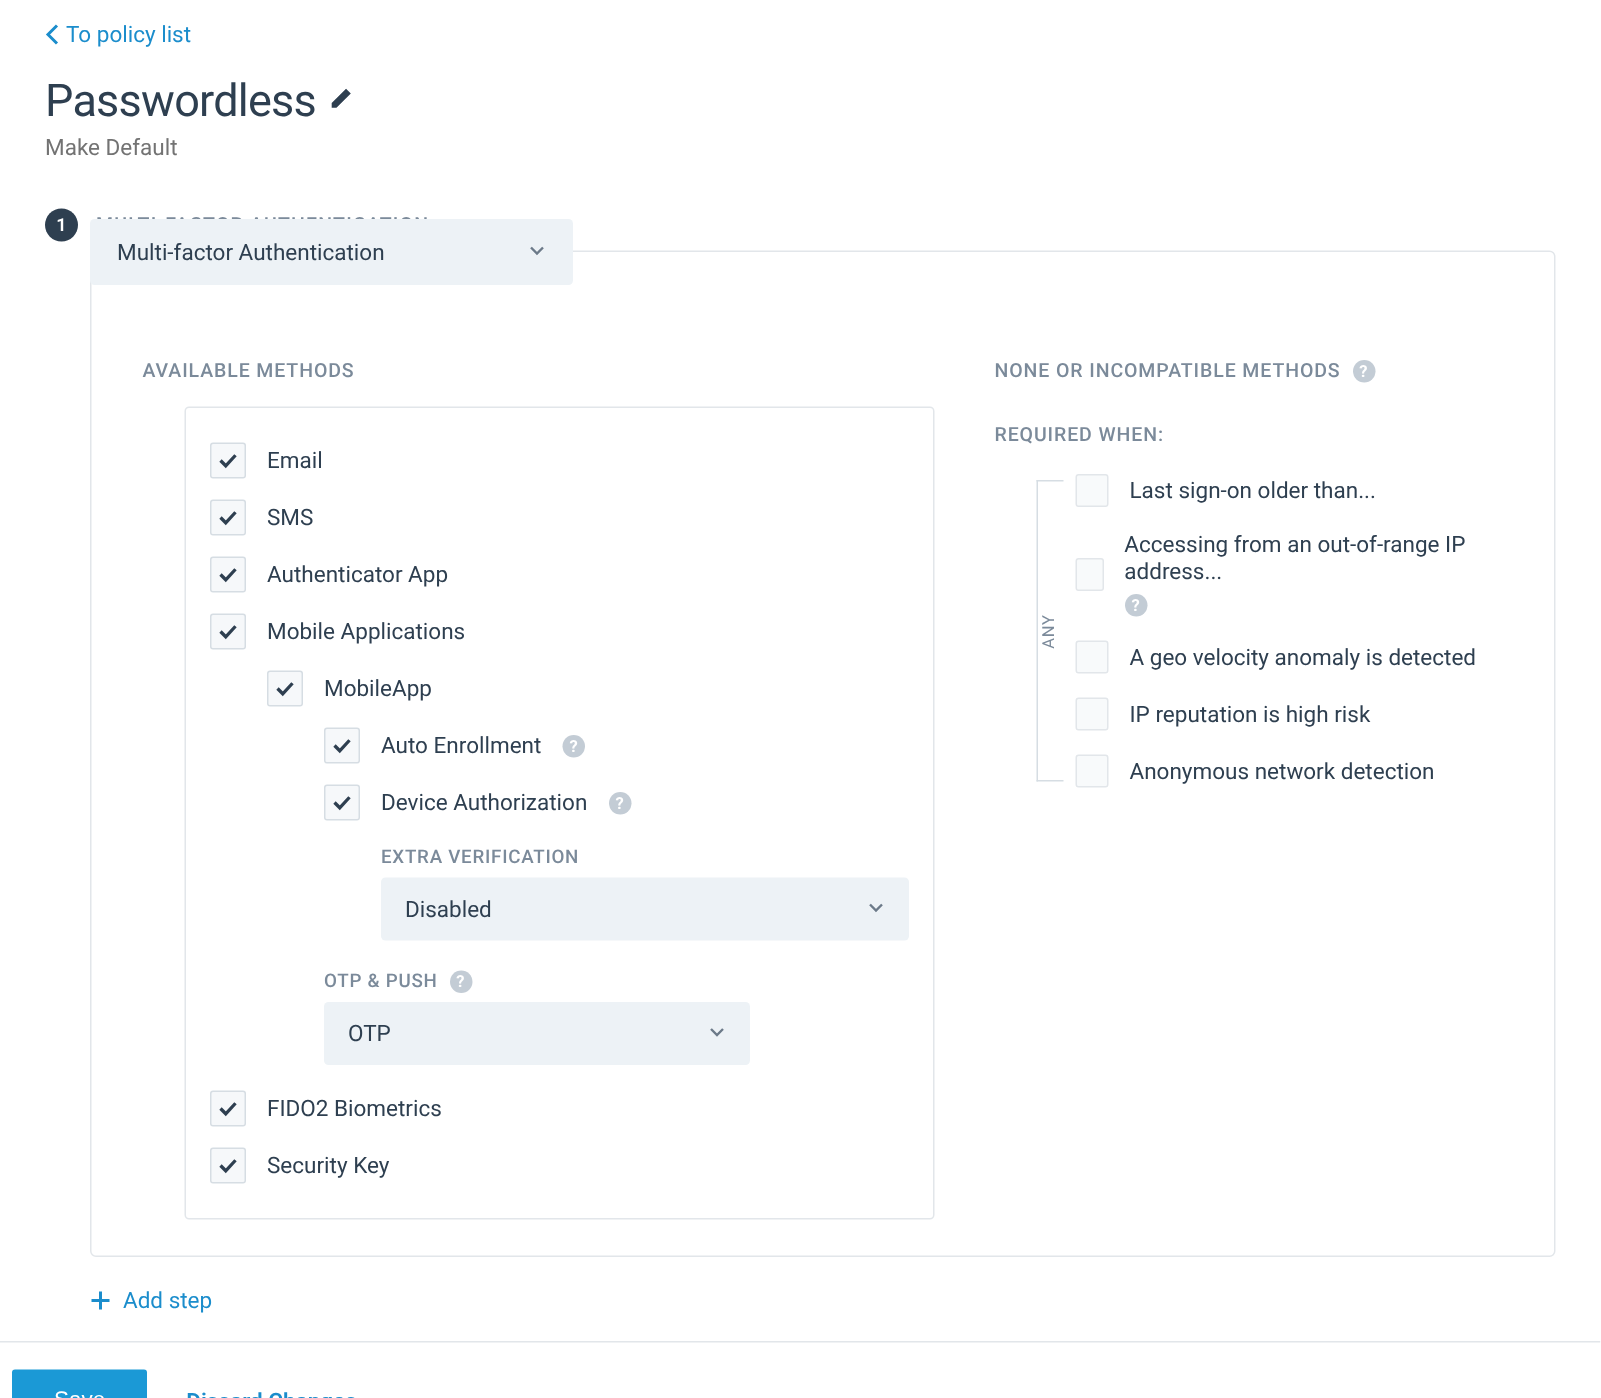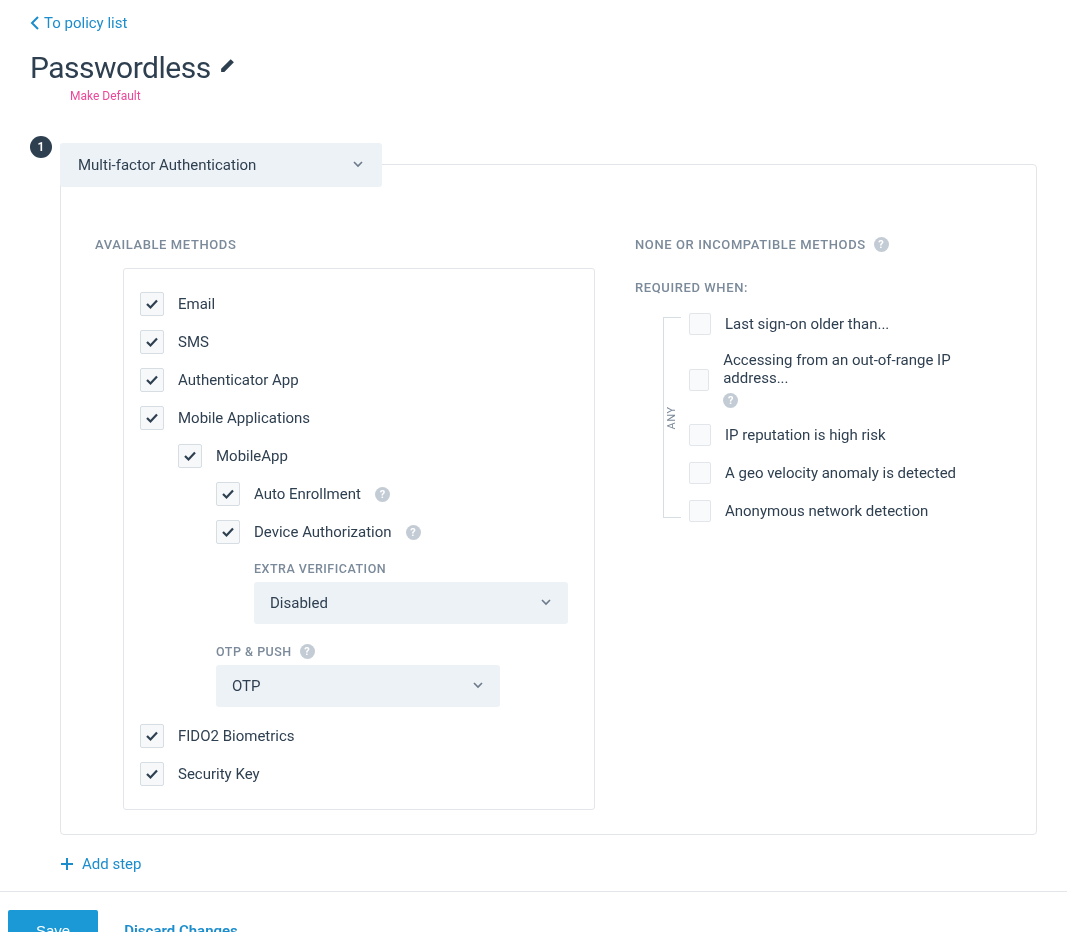--- a/index.html
+++ b/index.html
@@ -7,21 +7,21 @@
 a { text-decoration: none; }
 
 .back-link { color: #1b8dcc; font-size: 15px; display: inline-flex; align-items: center; gap: 4px; margin-bottom: 18px; cursor: pointer; }
 .back-link svg { width: 10px; height: 14px; }
 
 .title-row { display: flex; align-items: center; gap: 8px; }
 h1 { font-size: 30px; font-weight: 400; color: #2e3f50; letter-spacing: -0.5px; }
 .pencil { color: #2e3f50; cursor: pointer; }
 .pencil svg { width: 17px; height: 17px; }
 
-.make-default { color: #ec4899; font-size: 12px; display: inline-block; margin-top: 4px; cursor: pointer; margin-left: 40px; }
+.make-default { color: #737373; font-size: 15px; display: inline-block; margin-top: 4px; cursor: pointer; }
 
 .step-wrap { margin-top: 32px; }
 .step-header { display: flex; align-items: center; gap: 12px; margin-bottom: 6px; }
 .step-num { width: 22px; height: 22px; border-radius: 50%; background: #2e3f50; color: #fff; font-size: 12px; font-weight: 600; display: flex; align-items: center; justify-content: center; }
 .step-label { color: #7b8a9a; font-size: 13px; letter-spacing: 0.8px; font-weight: 500; }
 
 .panel { border: 1px solid #e2e6ea; border-radius: 4px; margin-left: 30px; position: relative; padding: 72px 24px 24px 34px; }
 .dropdown-main { position: absolute; top: -22px; left: -1px; width: 322px; background: #edf2f6; border-radius: 3px; padding: 13px 18px; display: flex; justify-content: space-between; align-items: center; cursor: pointer; font-size: 15px; color: #2e3f50; }
 .chev { color: #6c7a89; }
 .chev svg { width: 12px; height: 12px; }
@@ -42,21 +42,21 @@
 .cb.checked svg { display: block; }
 .cb-label { font-size: 15px; color: #2e3f50; }
 
 .indent1 { padding-left: 38px; }
 .indent2 { padding-left: 76px; }
 .indent3 { padding-left: 114px; }
 
 .sub-label { color: #7b8a9a; font-size: 12.5px; letter-spacing: 0.5px; font-weight: 500; padding: 10px 0 6px 0; display: flex; align-items: center; gap: 8px; }
 
 .select-box { background: #edf2f6; border-radius: 3px; padding: 12px 16px; display: flex; justify-content: space-between; align-items: center; cursor: pointer; font-size: 15px; color: #2e3f50; }
-.select-wrap-ev { width: 314px; }
+.select-wrap-ev { width: 352px; }
 .select-wrap-otp { width: 284px; }
 
 .radio-row { display: flex; align-items: center; gap: 20px; margin-top: 16px; }
 .radio-item { display: flex; align-items: center; gap: 10px; cursor: pointer; }
 .radio-outer { width: 24px; height: 24px; border-radius: 50%; border: 1px solid #d6dde3; background: #f6f8fa; display: flex; align-items: center; justify-content: center; }
 .radio-outer.selected { border-color: #b8c2cc; }
 .radio-inner { width: 10px; height: 10px; border-radius: 50%; background: #2e3f50; display: none; }
 .radio-outer.selected .radio-inner { display: block; }
 .radio-label { font-size: 15px; color: #2e3f50; }
 
@@ -240,25 +240,25 @@
               </div>
               <div class="cond-row">
                 <div class="cond-cb"></div>
                 <div class="cond-label">
                   <span>Accessing from an out-of-range IP address...</span>
                   <span class="help">?</span>
                 </div>
               </div>
               <div class="cond-row">
                 <div class="cond-cb"></div>
+                <div class="cond-label">A geo velocity anomaly is detected</div>
+              </div>
+              <div class="cond-row">
+                <div class="cond-cb"></div>
                 <div class="cond-label">IP reputation is high risk</div>
-              </div>
-              <div class="cond-row">
-                <div class="cond-cb"></div>
-                <div class="cond-label">A geo velocity anomaly is detected</div>
               </div>
               <div class="cond-row">
                 <div class="cond-cb"></div>
                 <div class="cond-label">Anonymous network detection</div>
               </div>
             </div>
           </div>
         </div>
       </div>
     </div>

